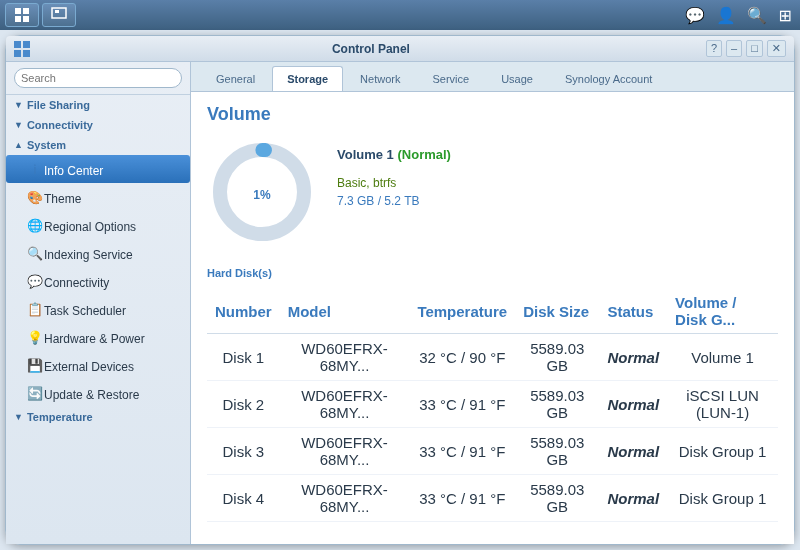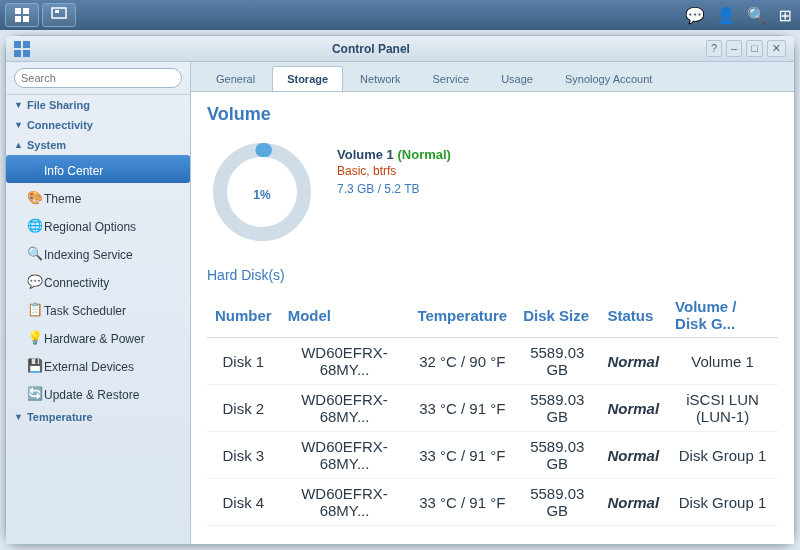--- a/index.html
+++ b/index.html
@@ -54,25 +54,25 @@
 
     
     .volume-area { display: flex; align-items: flex-start; gap: 20px; margin-bottom: 20px; }
     .donut-container { position: relative; width: 110px; height: 110px; flex-shrink: 0; }
     .donut-svg { width: 110px; height: 110px; }
     .donut-text { position: absolute; top: 50%; left: 50%; transform: translate(-50%, -50%); font-size: 20px; color: #3a7abd; font-weight: bold; }
     .donut-text span { font-size: 12px; }
     .volume-info { padding-top: 10px; }
     .volume-name { font-size: 13px; color: #2a4a6a; font-weight: bold; }
     .volume-name .normal { color: #2a9a2a; }
-    .volume-type { color: #c2410c; font-size: 12px; margin-top: 2px; }
+    .volume-type { color: #4d7c0f; font-size: 12px; margin-top: 14px; }
     .volume-size { color: #3a7abd; font-size: 12px; margin-top: 4px; }
 
     
-    .hd-title { font-size: 14px; color: #3a7abd; font-weight: normal; margin-bottom: 10px; }
+    .hd-title { font-size: 11px; color: #3a7abd; font-weight: bold; margin-bottom: 10px; }
     .disk-table { width: 100%; border-collapse: collapse; font-size: 15px; }
     .disk-table th { color: #3a7abd; font-weight: bold; padding: 5px 8px; border-bottom: 1px solid #d0dce8; text-align: left; }
     .disk-table td { padding: 6px 8px; border-bottom: 1px solid #eef2f8; color: #2a3a4a; text-align: center; }
     .status-normal { color: #2a9a2a; font-weight: bold; font-style: italic; }
   </style>
 </head>
 <body>
 
 <div class="taskbar">
   <div class="taskbar-btn">

